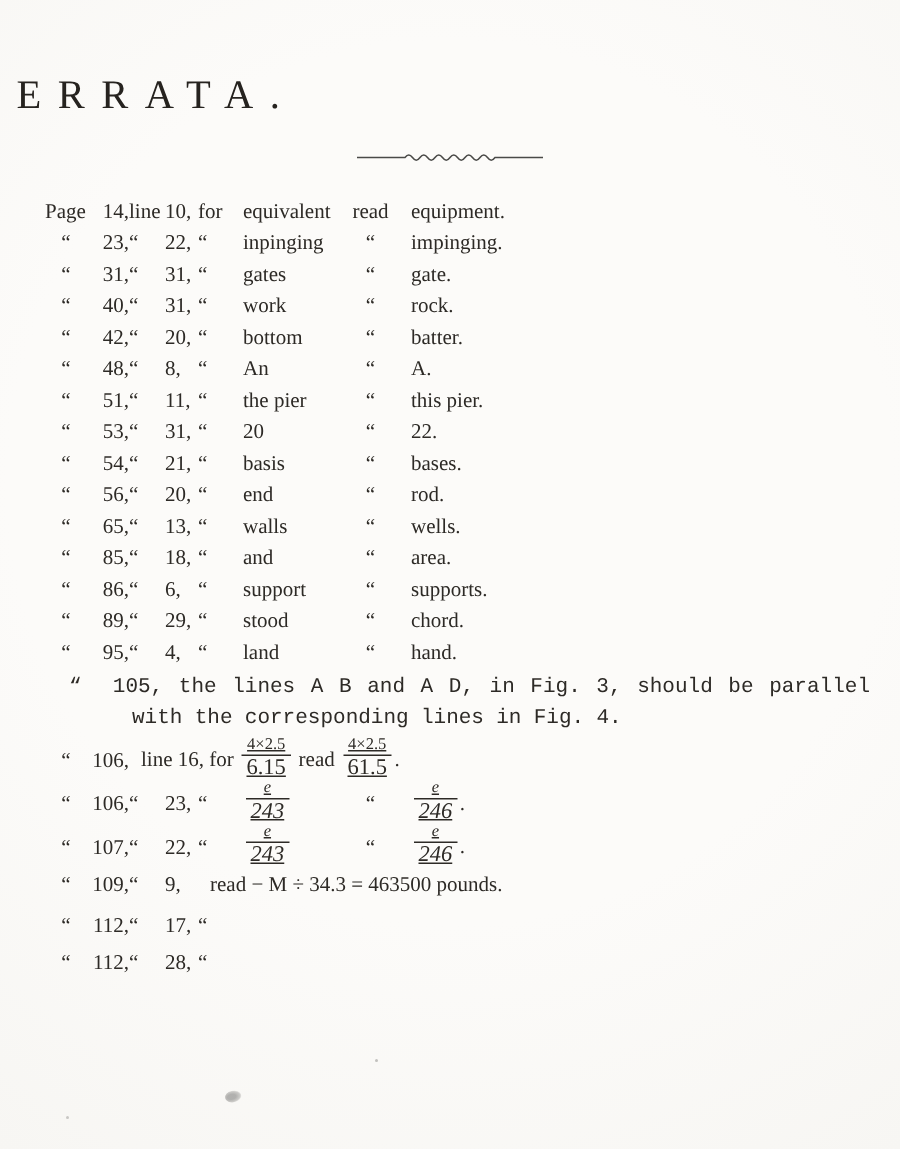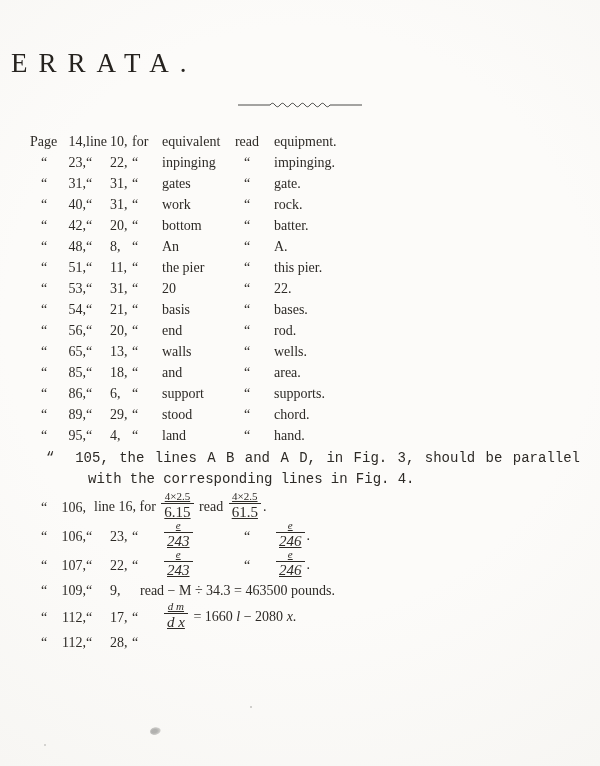--- a/index.html
+++ b/index.html
@@ -271,21 +271,20 @@
         <span class="c3 ditto">“</span>
         <span class="c4">9,</span>
         <span class="wide"><span>read − M ÷ 34.3 = 463500 pounds.</span></span>
       </div>
       <div class="row fracrow">
         <span class="c1 ditto">“</span>
         <span class="c2">112,</span>
         <span class="c3 ditto">“</span>
         <span class="c4">17,</span>
         <span class="c5 ditto">“</span>
-        <span class="wide"><span class="frac it"><span class="fnum">d m</span><span class="fden">d x</span></span><span> = 1660 </span><span class="it">l</span><span> − 2080 </span><span class="it">x</span><span>.</span></span>
       </div>
       <div class="row widerow">
         <span class="c1 ditto">“</span>
         <span class="c2">112,</span>
         <span class="c3 ditto">“</span>
         <span class="c4">28,</span>
         <span class="c5 ditto">“</span>
       </div>
     </div>
 

